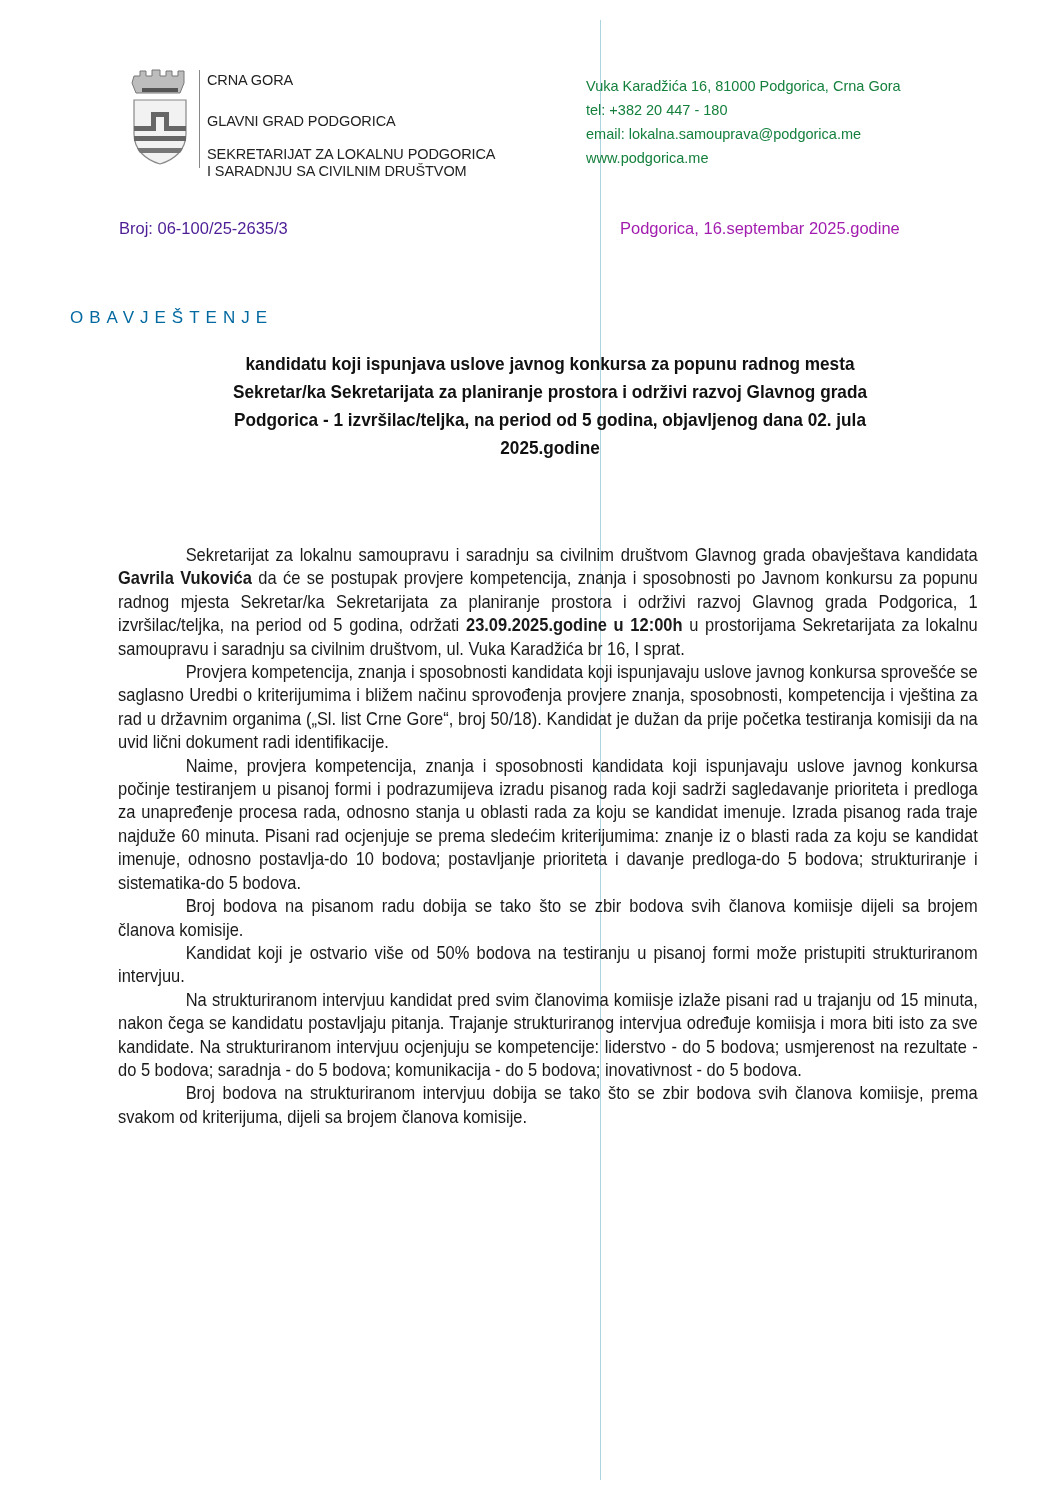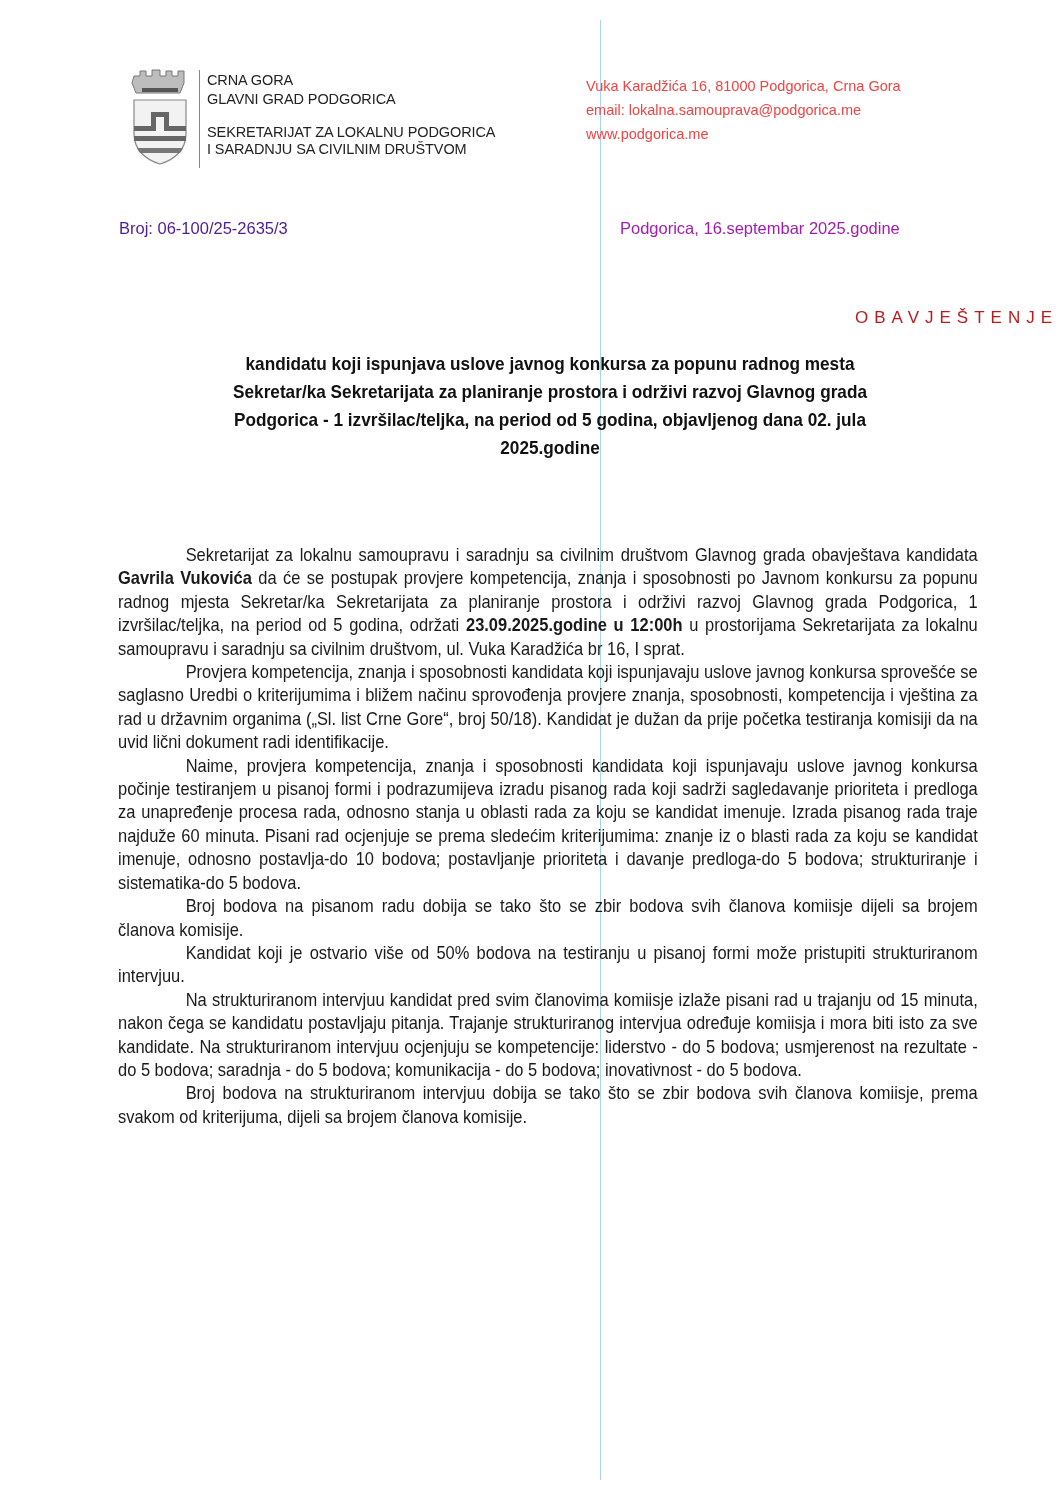--- a/index.html
+++ b/index.html
@@ -2,26 +2,26 @@
 <html><head>
 <meta charset="utf-8">
 <style>
   html, body { margin: 0; padding: 0; background: #ffffff; }
   body { width: 1058px; height: 1497px; position: relative; overflow: hidden; font-family: "Liberation Sans", sans-serif; color: #1a1a1a; }
   .fold-line { position: absolute; left: 600px; top: 20px; width: 1px; height: 1460px; background: #a9d4e0; }
   .crest { position: absolute; left: 128px; top: 68px; width: 64px; height: 100px; }
   .vdivider { position: absolute; left: 199px; top: 70px; width: 1px; height: 98px; background: #888; }
   .org { position: absolute; left: 207px; top: 73px; font-size: 14.5px; line-height: 1; color: #222; letter-spacing: -0.1px; }
   .org div { height: 17px; }
-  .org .l1 { margin-bottom: 2px; }
+  .org .l1 { margin-bottom: 24px; }
   .org .l2 { margin-bottom: 16px; }
-  .contact { position: absolute; left: 586px; top: 74px; font-size: 14.5px; color: #ef4444; line-height: 24px; }
+  .contact { position: absolute; left: 586px; top: 74px; font-size: 14.5px; color: #15803d; line-height: 24px; }
   .ref { position: absolute; left: 119px; top: 219px; font-size: 16.5px; color: #4c1d95; }
   .date { position: absolute; left: 620px; top: 219px; font-size: 16.5px; color: #a21caf; }
-  .title { position: absolute; left: 0; width: 1058px; top: 308px; text-align: right; font-size: 17px; letter-spacing: 6px; color: #b91c1c; padding-left: 70px; box-sizing: border-box; }
+  .title { position: absolute; left: 0; width: 1058px; top: 308px; text-align: left; font-size: 17px; letter-spacing: 6px; color: #0369a1; padding-left: 70px; box-sizing: border-box; }
   .subtitle { position: absolute; left: 150px; width: 800px; top: 350px; text-align: center; font-size: 18.5px; font-weight: bold; line-height: 28px; color: #111; transform: scaleX(0.93); transform-origin: center top; }
   .body { position: absolute; left: 118px; width: 860px; top: 543px; font-size: 18.5px; line-height: 23.4px; color: #1a1a1a; text-align: justify; transform: scaleX(0.89); transform-origin: left top; width: 966px; }
   .body p { margin: 0; text-indent: 76px; }
   .body b { font-weight: bold; }
 </style>
 </head>
 <body>
 
 <div class="fold-line"></div>
 
@@ -42,20 +42,21 @@
 
 <div class="org">
   <div class="l1">CRNA GORA</div>
   <div class="l2">GLAVNI GRAD PODGORICA</div>
   <div>SEKRETARIJAT ZA LOKALNU PODGORICA</div>
   <div>I SARADNJU SA CIVILNIM DRUŠTVOM</div>
 </div>
 
 <div class="contact">
   <div>Vuka Karadžića 16, 81000 Podgorica, Crna Gora</div>
+  <div>tel: +382 20 447 - 180</div>
   <div>email: lokalna.samouprava@podgorica.me</div>
   <div>www.podgorica.me</div>
 </div>
 
 <div class="ref">Broj: 06-100/25-2635/3</div>
 <div class="date">Podgorica, 16.septembar 2025.godine</div>
 
 <div class="title">OBAVJEŠTENJE</div>
 
 <div class="subtitle">

